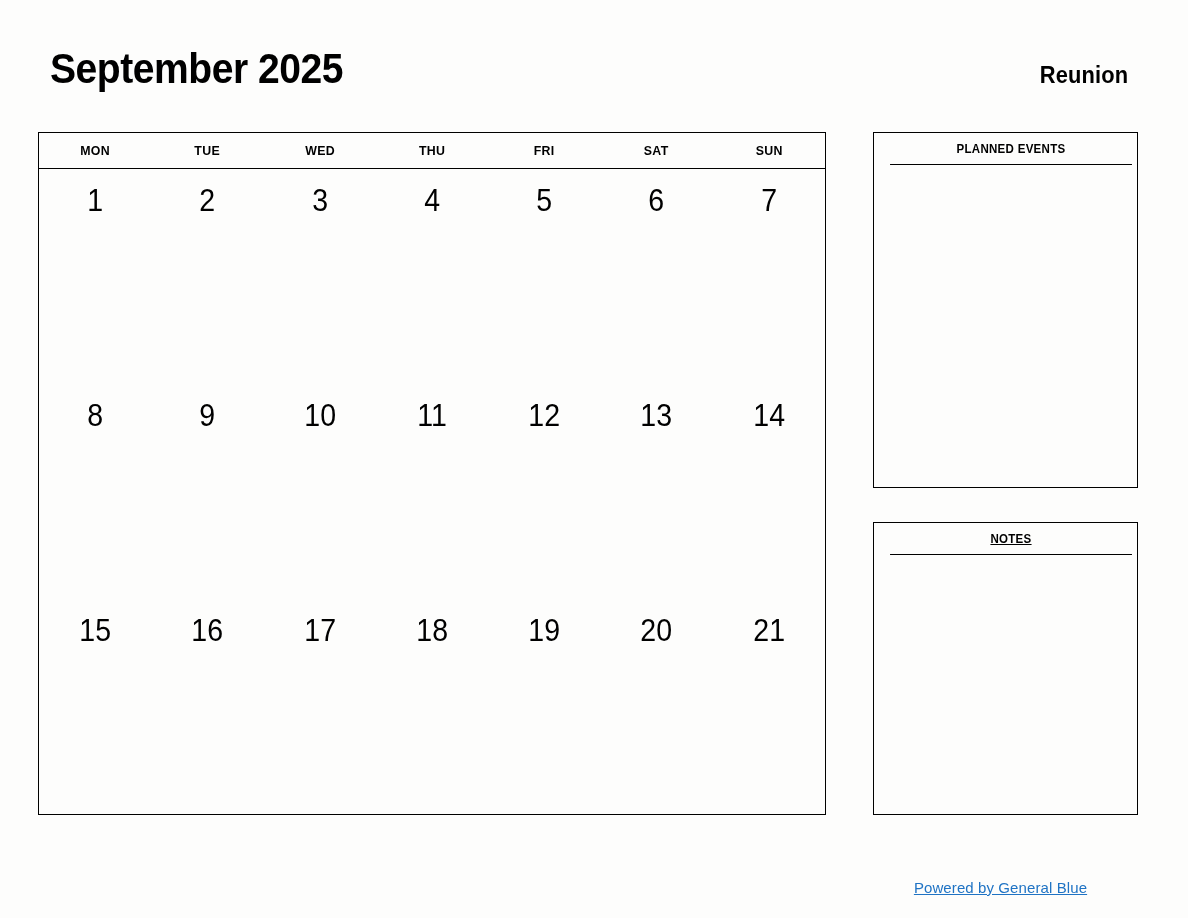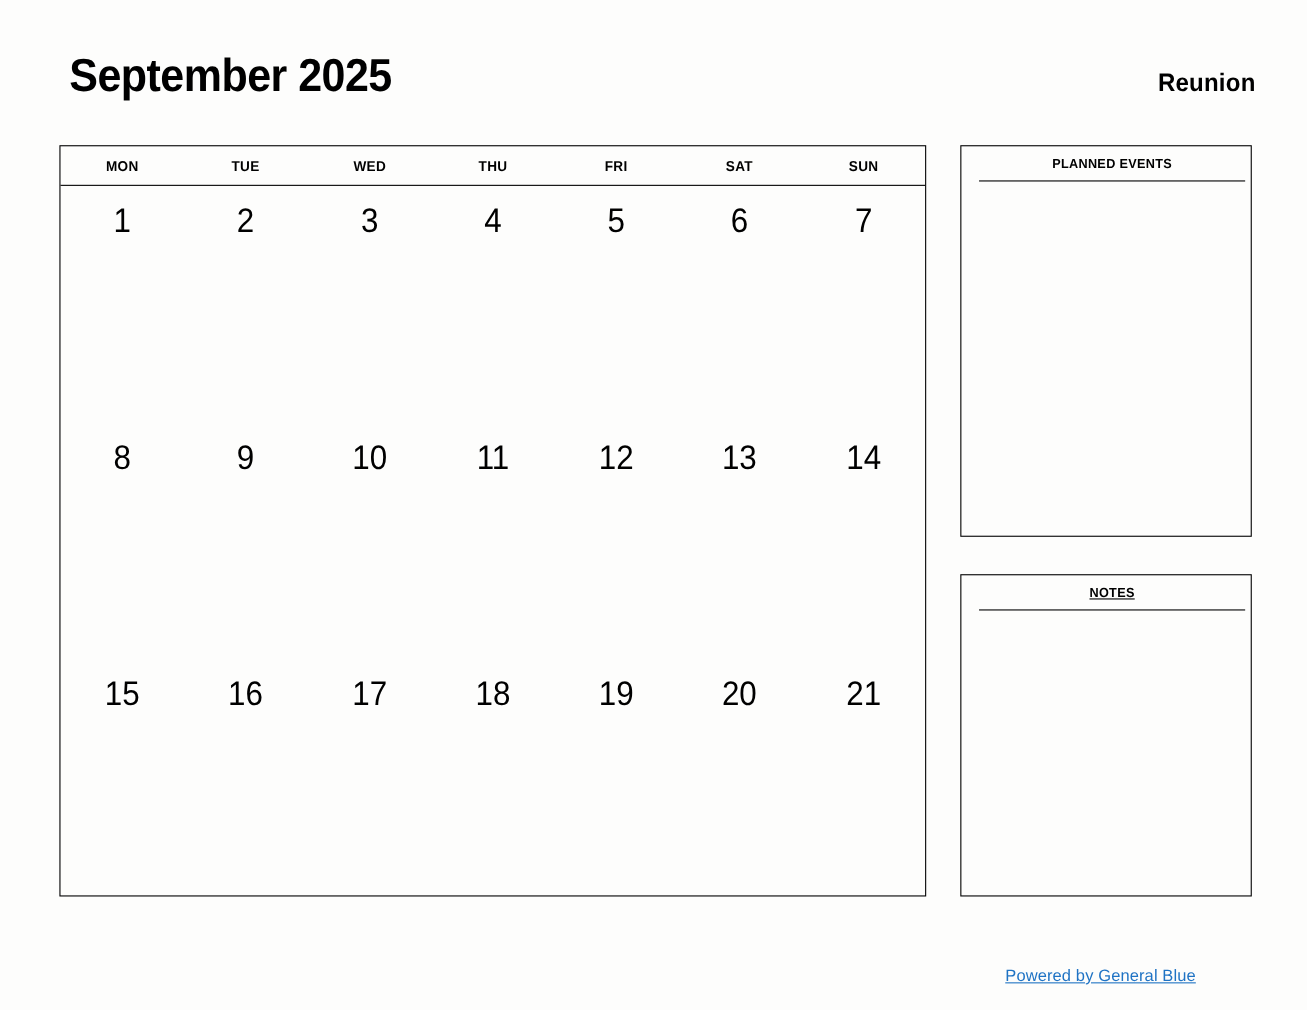--- a/index.html
+++ b/index.html
@@ -20,21 +20,20 @@
   
   .page-header {
     position: absolute;
     left: 50px;
     top: 48px;
     width: 1078px;
     height: 62px;
     display: flex;
     align-items: baseline;
     justify-content: space-between;
-    margin-left: 13px;
   }
   .month-title {
     font-size: 42px;
     font-weight: bold;
     letter-spacing: -0.5px;
     line-height: 1;
     transform: scaleX(0.93);
     transform-origin: left bottom;
     white-space: nowrap;
   }
@@ -44,21 +43,21 @@
     line-height: 1;
     letter-spacing: 0.2px;
     white-space: nowrap;
     transform: scaleX(0.95);
     transform-origin: right bottom;
   }
 
   
   .calendar {
     position: absolute;
-    left: 54px;
+    left: 38px;
     top: 132px;
     width: 788px;
     height: 683px;
     border: 1px solid #000;
     box-sizing: border-box;
     background: #fdfdfc;
     display: flex;
     flex-direction: column;
   }
   .weekday-row {

